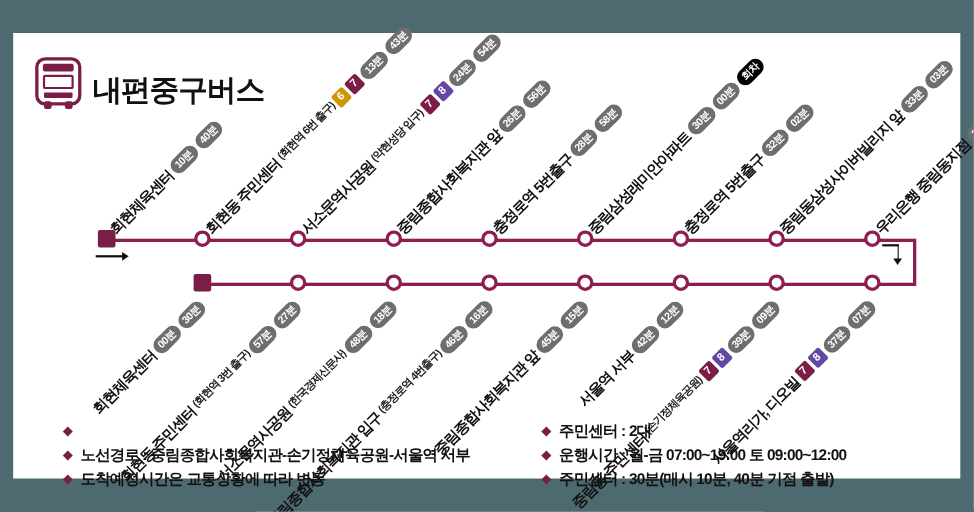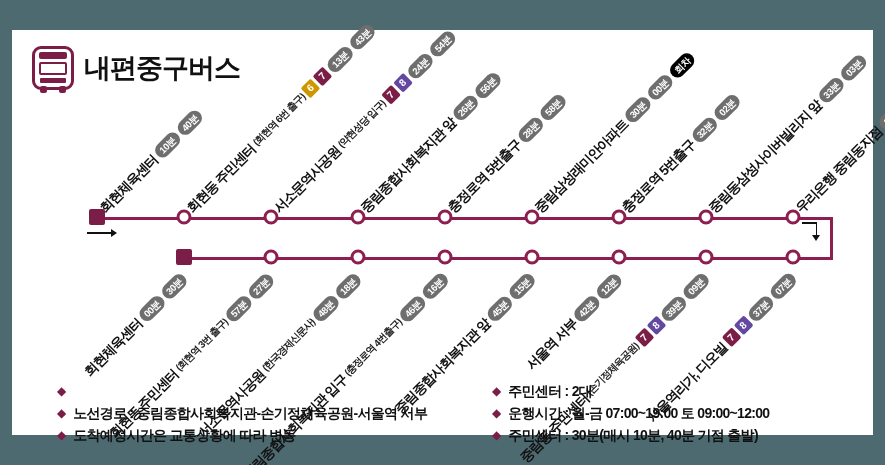--- a/index.html
+++ b/index.html
@@ -21,21 +21,21 @@
     left:12px; top:30px;
     width:861px; height:405px;
     background:#ffffff;
   }
   
   #header {
     position:absolute;
     left:20px; top:10px;
     height:56px;
     display:flex;
-    align-items:center;
+    align-items:flex-end;
     gap:10px;
   }
   .bus-icon {
     width:42px; height:44px;
     border:3px solid #7b1e47;
     border-radius:9px;
     position:relative;
     background:#ffffff;
     flex:0 0 auto;
   }

